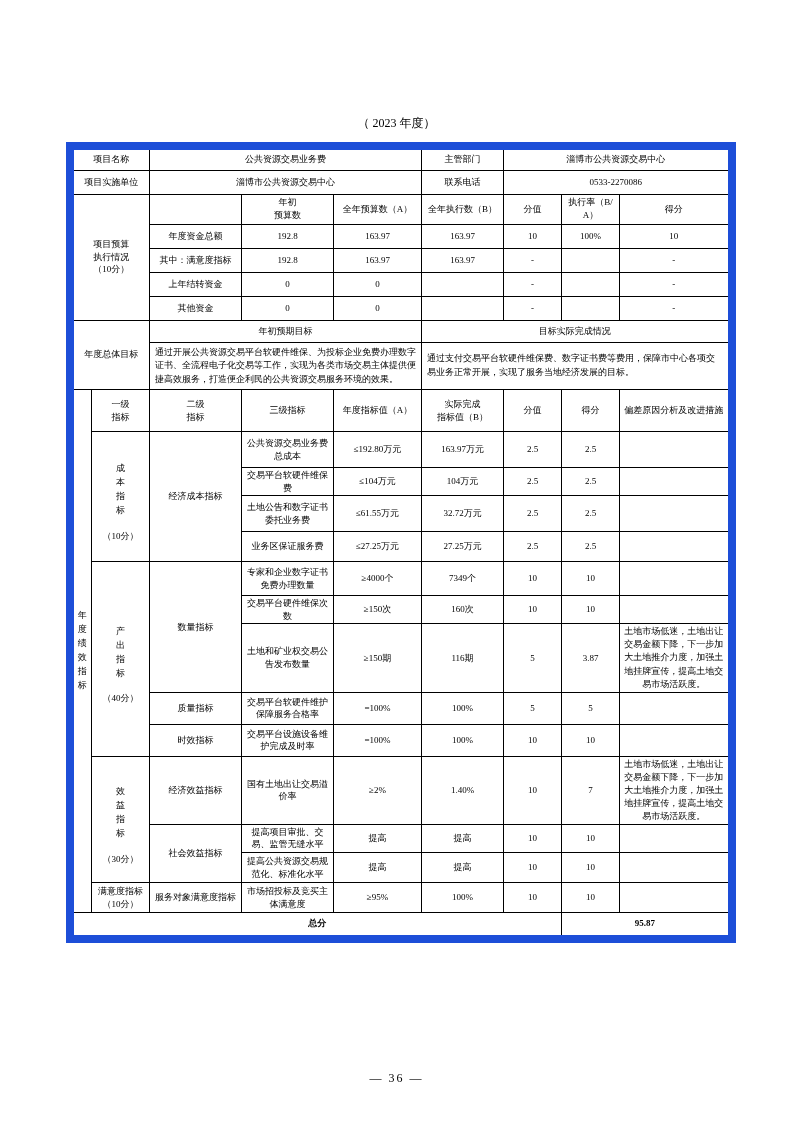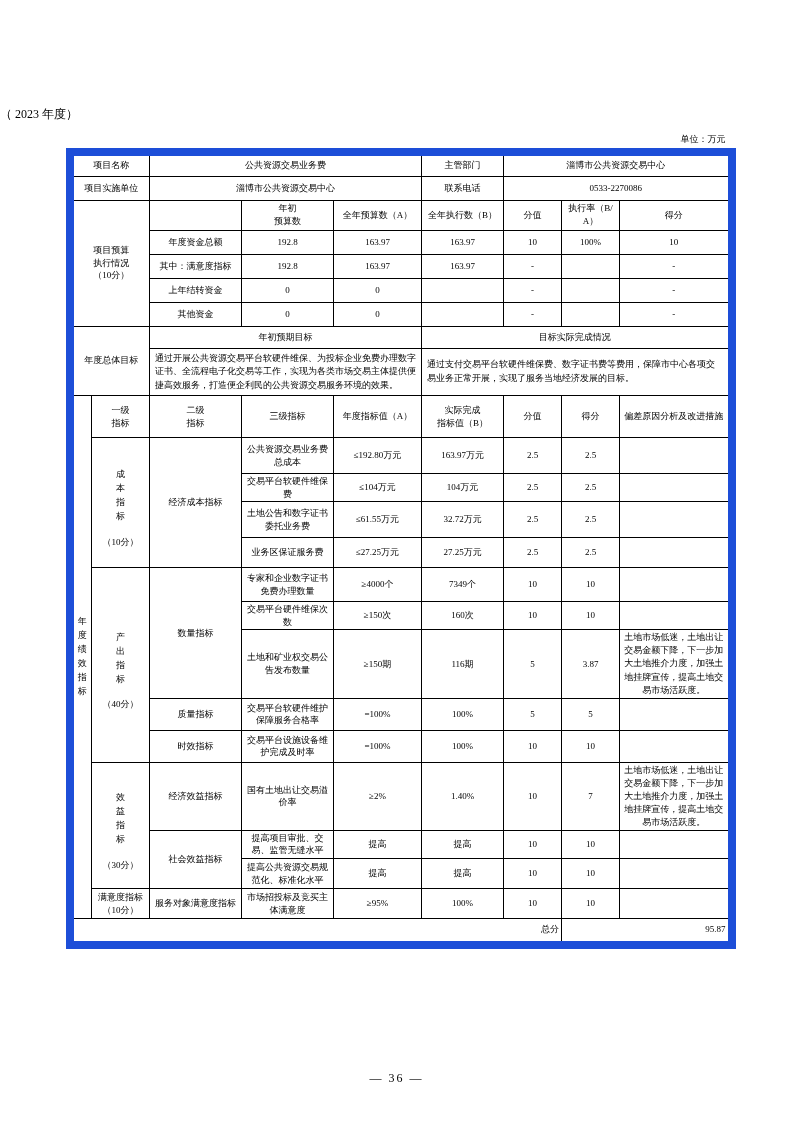--- a/index.html
+++ b/index.html
@@ -6,52 +6,51 @@
   body {
     width:793px; height:1122px; background:#ffffff; position:relative;
     font-family:"Liberation Serif","DejaVu Serif",serif; color:#000;
     overflow:hidden;
   }
   .sheet { padding-top:106px; }
   .doc-title {
     font-size:21px; font-weight:bold; text-align:center; margin:0;
     letter-spacing:2px;
   }
-  .doc-subtitle { font-size:12px; margin-top:0; }
+  .doc-subtitle { text-align:center; font-size:12px; margin-top:9px; }
   .tablewrap { width:662px; margin:10px auto 0; }
   .unit-note { text-align:right; font-size:9px; margin:0 2px 2px 0; }
   table.main {
     border-collapse:collapse; width:662px; table-layout:fixed;
     border:8px solid #1d4ed8;
   }
   td {
     border:1px solid #000; font-size:9px; text-align:center;
     vertical-align:middle; padding:1px 2px; line-height:1.4;
     word-break:break-all; overflow:hidden;
   }
   .pre { white-space:pre-line; }
   .tl  { text-align:center;font-family:Liberation Serif, serif; }
   .vchars { width:1em; margin:12px auto; line-height:1.55; }
   .vnote { white-space:nowrap; margin-top:1px; }
-  .bold { font-weight:normal;text-align:right; }
+  .bold { font-weight:bold; }
   .remark-cell { text-align:center; line-height:1.45; }
   .goal-text { text-align:left; padding:3px 5px; line-height:1.5; }
   .pagenum {
     position:absolute; bottom:36px; left:0; width:100%;
     text-align:center; font-size:12px; letter-spacing:2px;
   }
 </style>
 </head>
 <body>
 
 <div class="sheet">
   <div class="doc-subtitle">（ 2023 年度）</div>
 
   <div class="tablewrap">
-    <div class="unit-note">单位：万元</div>
 
     <table class="main">
       <colgroup>
         <col style="width:22px">
           <col style="width:58px">
           <col style="width:92px">
         <col style="width:92px">
           <col style="width:88px">
           <col style="width:82px">
         <col style="width:58px">

